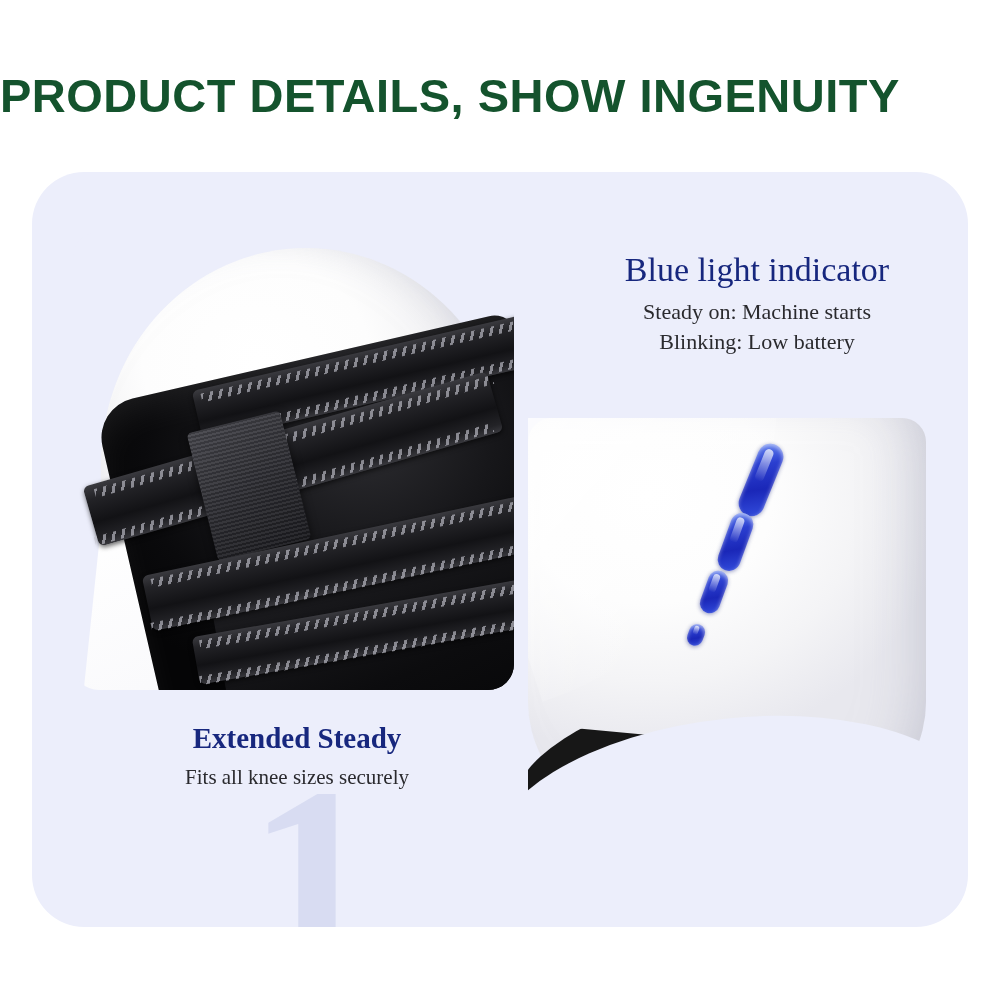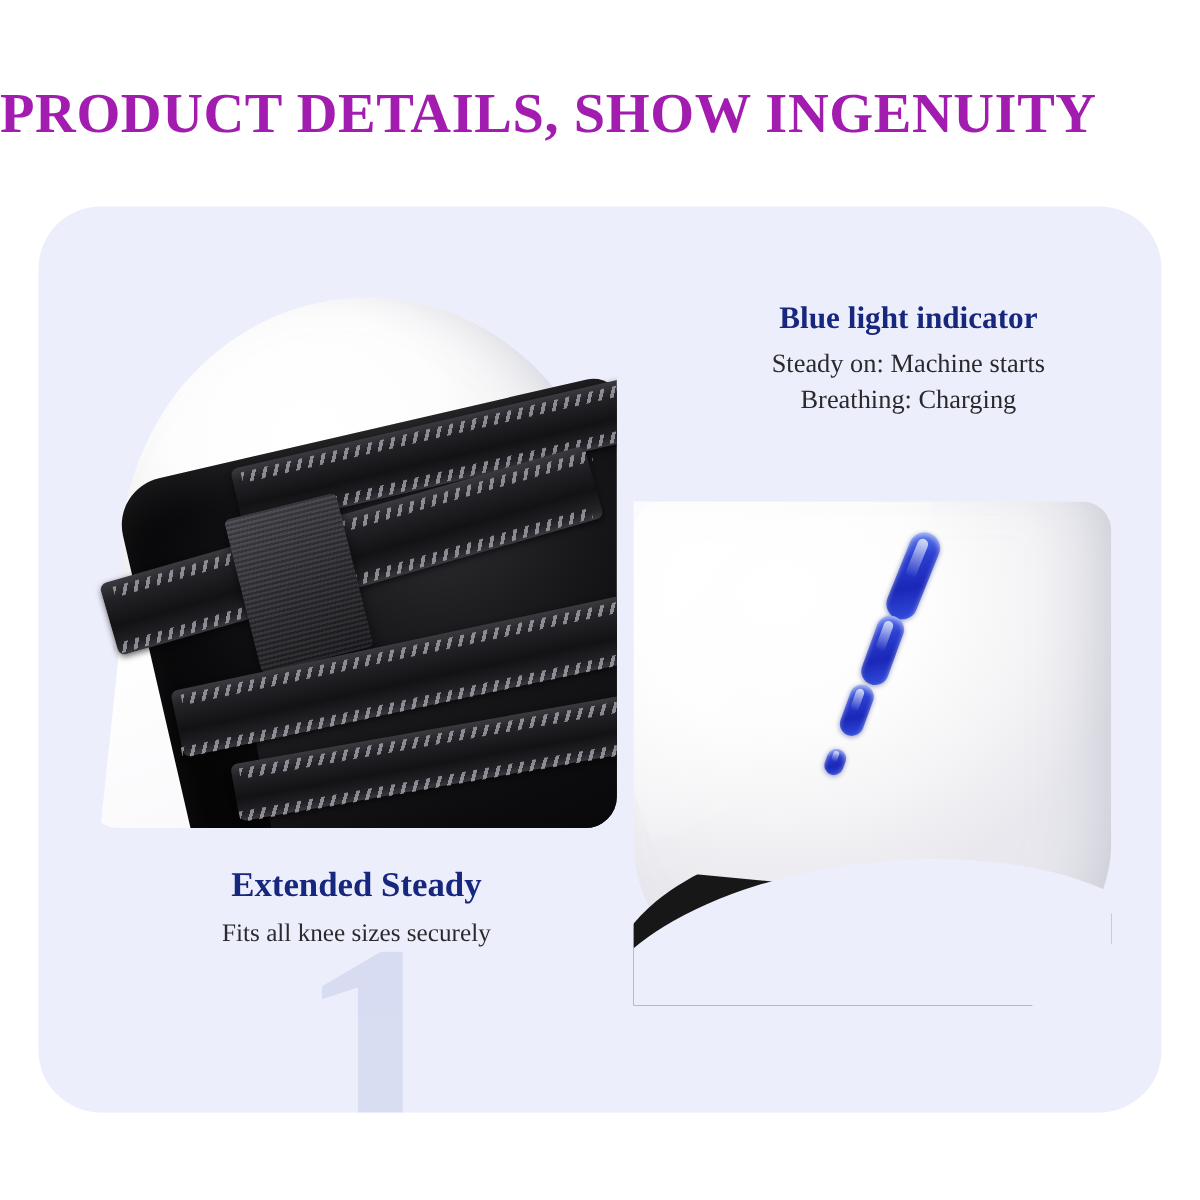--- a/index.html
+++ b/index.html
@@ -10,22 +10,22 @@
     overflow:hidden;
     position:relative;
   }
 
   
   .page-title{
     position:absolute;
     left:0; top:72px;
     width:804px;
     text-align:center;
-    color:#a21caf;
-    font-family:Liberation Serif, serif;
+    color:#14532d;
+    font-family:Liberation Sans, sans-serif;
     font-weight:bold;
     font-size:47px;
     letter-spacing:0.5px;
     white-space:nowrap;
     line-height:1;
   }
 
   
   .card{
     position:absolute;
@@ -207,22 +207,22 @@
 
   
   .txt-right{
     position:absolute;
     left:540px; top:78px;      
     width:370px;
     text-align:center;
   }
   .txt-right .h{
     color:#17277e;
-    font-weight:bold;
-    font-size:26px;
+    font-weight:normal;
+    font-size:34px;
     line-height:1.15;
     margin:0 0 8px 0;
   }
   .txt-right .p{
     color:#2a2a2e;
     font-size:22px;
     line-height:1.35;
     margin:0;
   }
 
@@ -289,21 +289,21 @@
     <div class="pr-wedge-mask"></div>
     <div class="led l1"></div>
     <div class="led l2"></div>
     <div class="led l3"></div>
     <div class="led l4"></div>
   </div>
 
   <div class="txt-right">
     <p class="h">Blue light indicator</p>
     <p class="p">Steady on: Machine starts</p>
-    <p class="p">Breathing: Charging</p>
+    <p class="p">Blinking: Low battery</p>
   </div>
 
   <div class="txt-left">
     <p class="h">Extended Steady</p>
     <p class="p">Fits all knee sizes securely</p>
   </div>
 
 </div>
 
 </body></html>

